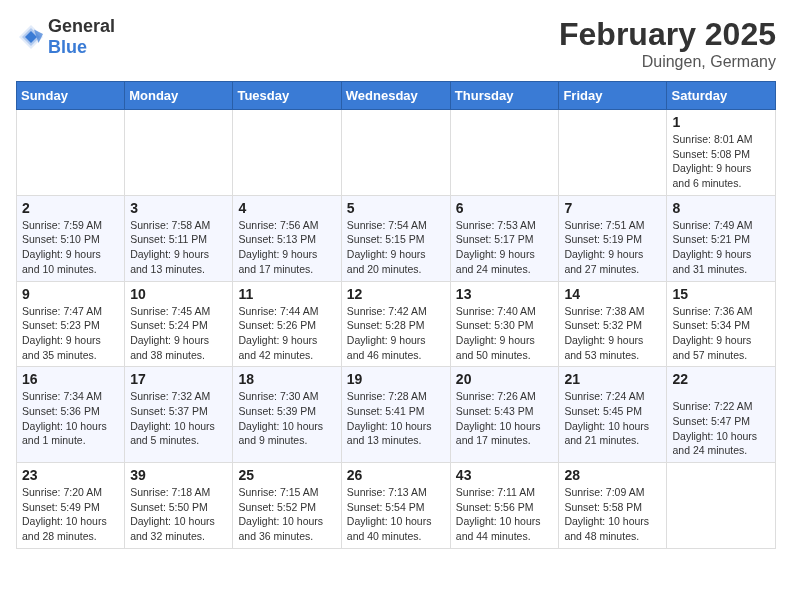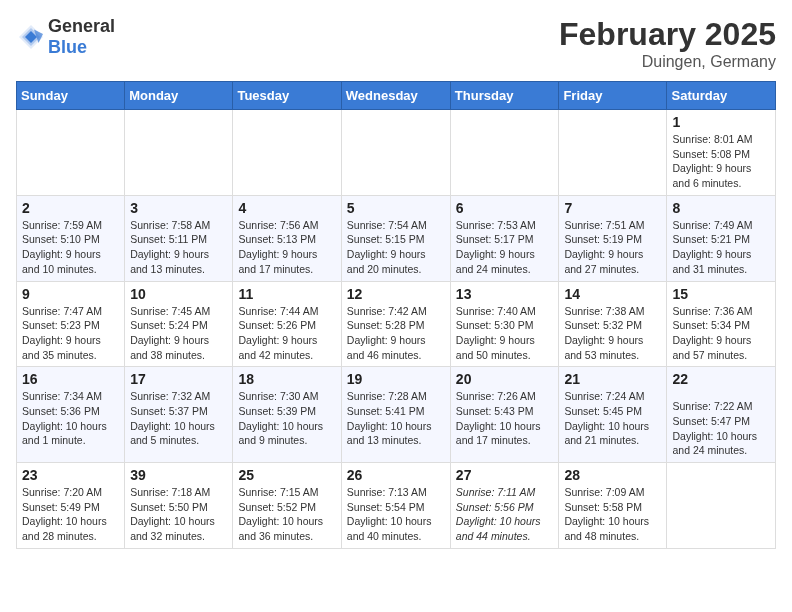--- a/index.html
+++ b/index.html
@@ -280,22 +280,22 @@
 Sunset: 5:52 PM
 Daylight: 10 hours and 36 minutes.</div>
         </td>
         <td>
           <span class="day-number">26</span>
           <div class="day-info" style="white-space: pre-line;">Sunrise: 7:13 AM
 Sunset: 5:54 PM
 Daylight: 10 hours and 40 minutes.</div>
         </td>
         <td>
-          <span class="day-number">27</span>
-          <div class="day-info" style="white-space: pre-line; font-style: italic;">Sunrise: 7:11 AM
+          <span class="day-number">43</span>
+          <div class="day-info" style="white-space: pre-line;">Sunrise: 7:11 AM
 Sunset: 5:56 PM
 Daylight: 10 hours and 44 minutes.</div>
         </td>
         <td>
           <span class="day-number">28</span>
           <div class="day-info" style="white-space: pre-line;">Sunrise: 7:09 AM
 Sunset: 5:58 PM
 Daylight: 10 hours and 48 minutes.</div>
         </td>
         <td class="empty-cell"></td>

